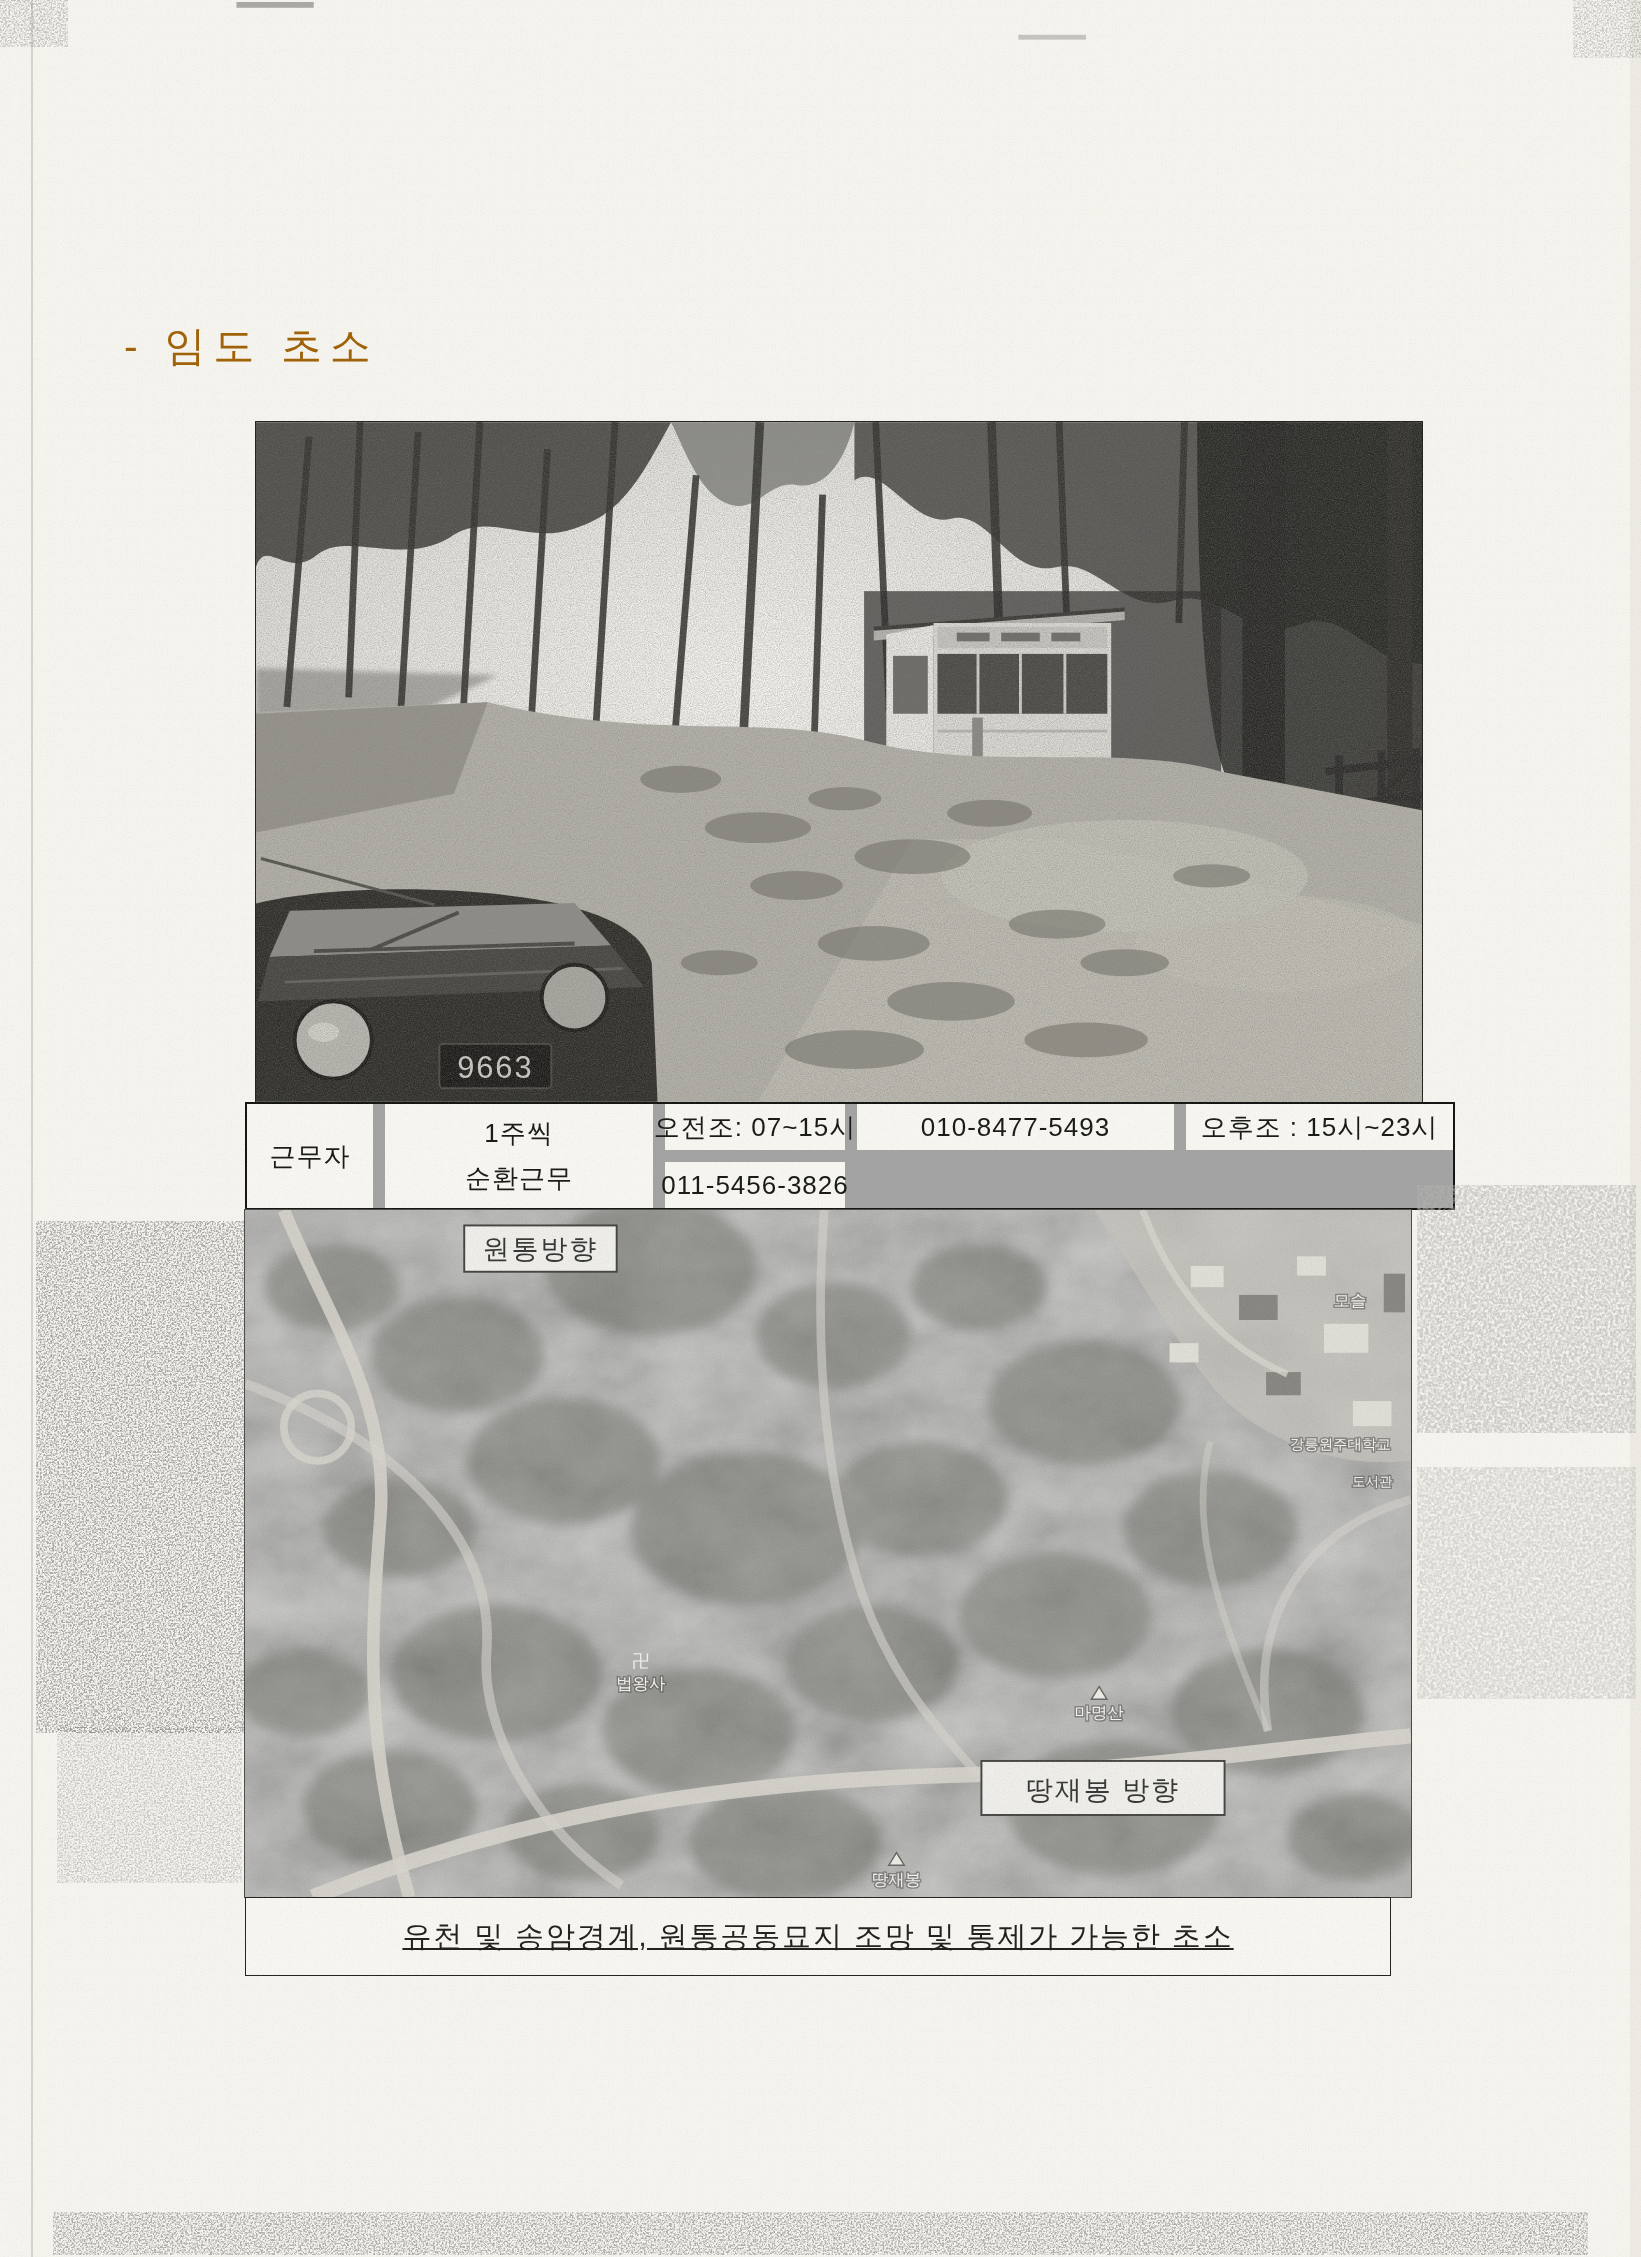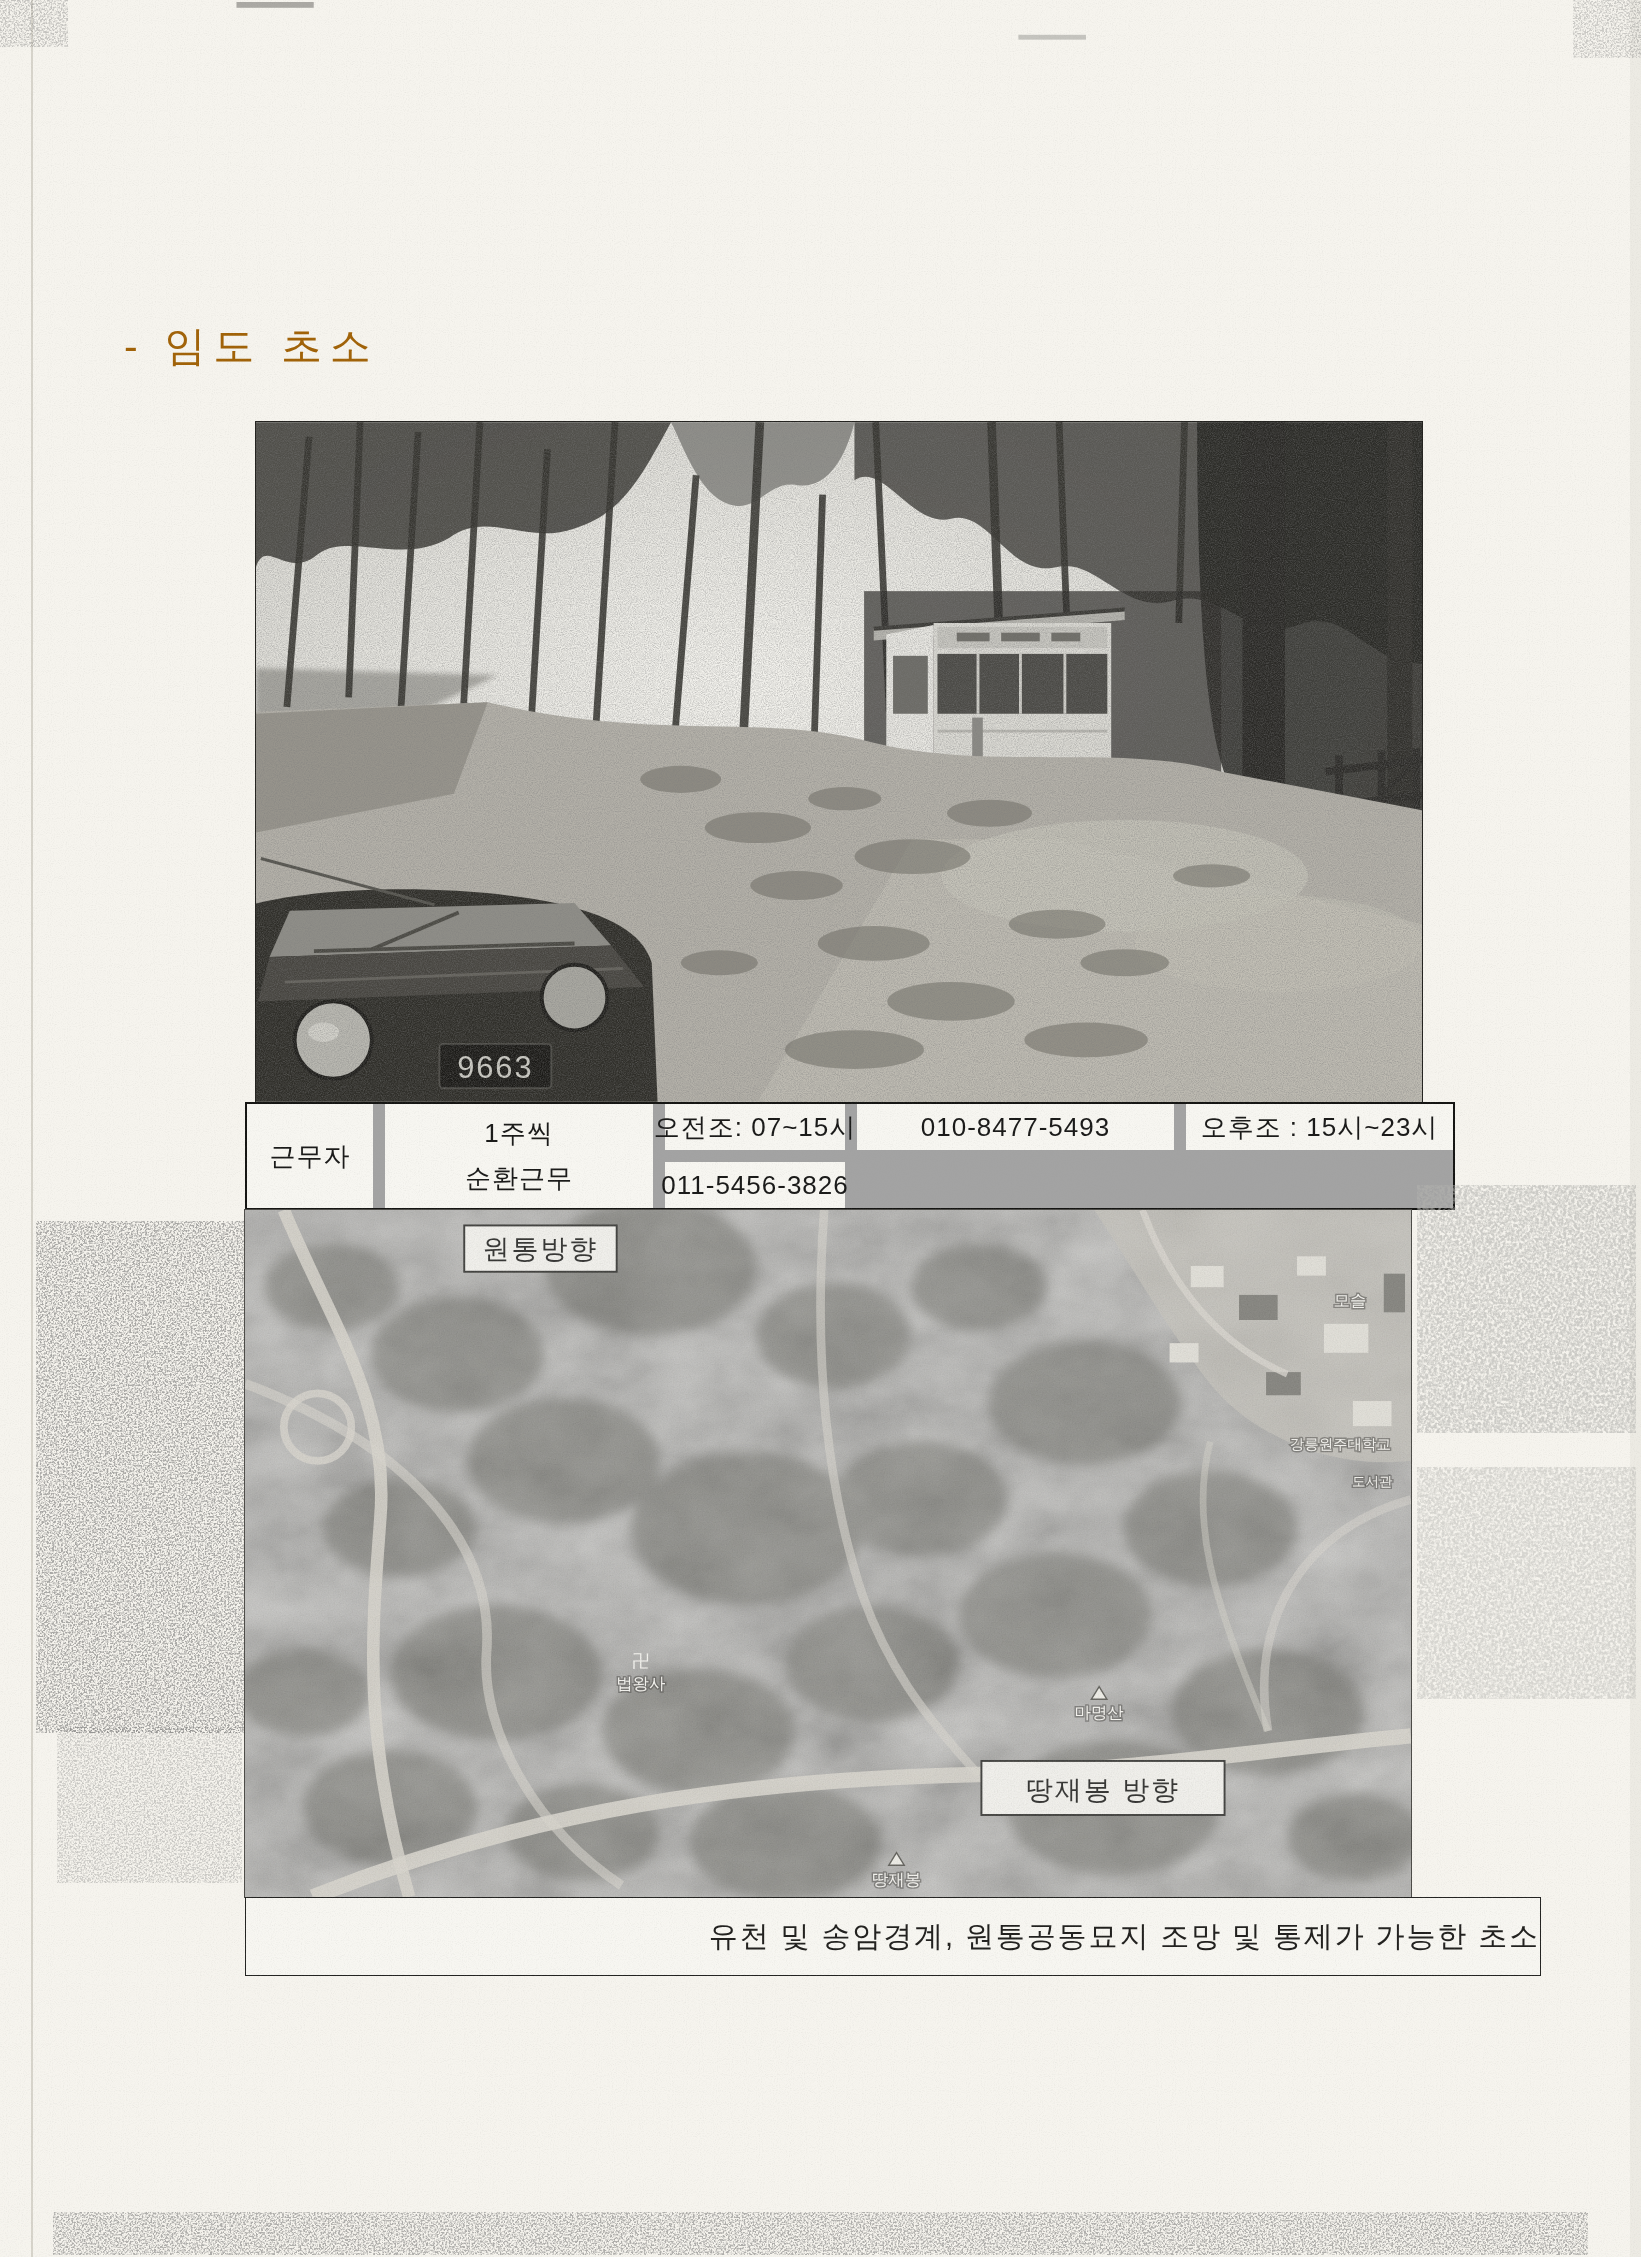--- a/index.html
+++ b/index.html
@@ -35,24 +35,24 @@
   }
   .cell.span2{grid-row:1/3;}
   .cell.col-rotation{flex-direction:column;gap:9.7px;}
   
   .map-frame{
     left:245px;top:1210px;width:1166px;height:687px;
     background:#a3a29c;outline:1px solid #4c4b47;
   }
   
   .caption-box{
-    left:245px;top:1897px;width:1296px;height:79px;box-sizing:border-box;
+    left:245px;top:1897px;width:1146px;height:79px;box-sizing:border-box;
     border:1.9px solid #232321;background:#f7f6f1;
-    display:flex;align-items:center;justify-content:flex-end;
-    font-size:29px;letter-spacing:1.9px;color:#21201e;
+    display:flex;align-items:center;justify-content:center;
+    font-size:29px;letter-spacing:1.9px;color:#21201e;text-decoration:underline;
   }
   .paper-edge-left{
     left:31px;top:0;width:1.9px;height:2257px;background:#d7d4cb;
   }
   .paper-edge-right{
     left:1630px;top:0;width:11.6px;height:2257px;background:#edebe4;
   }
   .overlay{left:0;top:0;pointer-events:none;}
   svg text{font-family:"Liberation Sans","DejaVu Sans",sans-serif;}
 </style>

